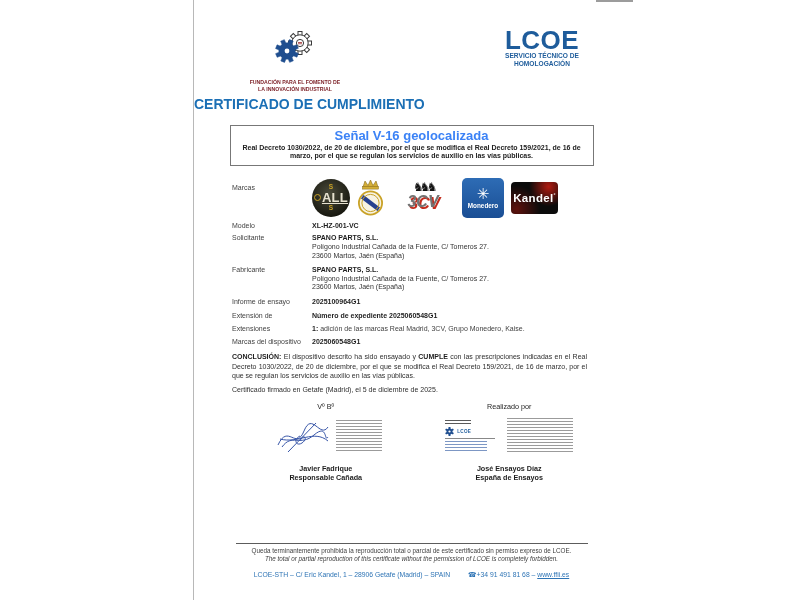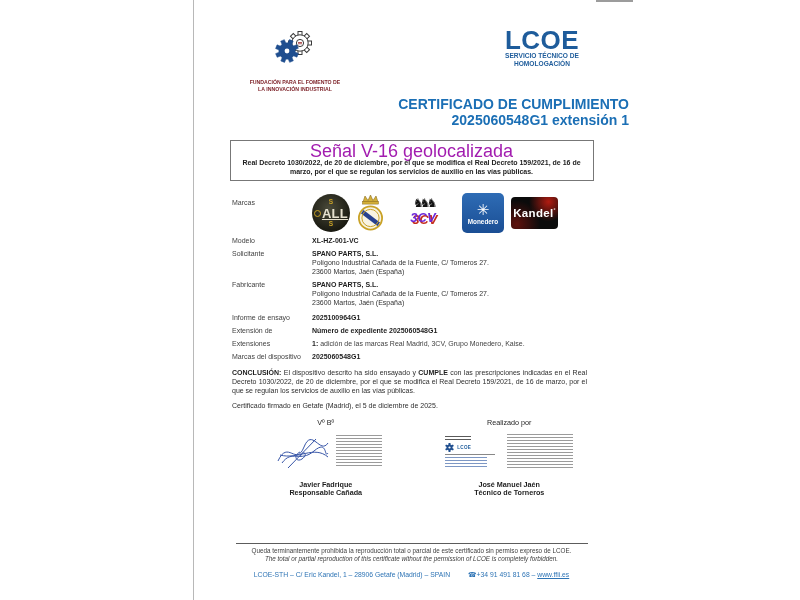--- a/index.html
+++ b/index.html
@@ -11,25 +11,25 @@
 
   
   .hdr { position:relative; height:92px; }
   .ffii { position:absolute; left:38px; top:28px; width:126px; text-align:center; }
   .ffii-caption { font-size:5.2px; font-weight:bold; color:#7b1e24; line-height:6.2px; margin-top:1px; }
   .lcoe { position:absolute; left:300px; top:28px; width:96px; text-align:center; }
   .lcoe-name { font-size:26px; font-weight:bold; color:#1e5c9b; line-height:24px; letter-spacing:0.5px; }
   .lcoe-sub { font-size:6.6px; font-weight:bold; color:#1e5c9b; line-height:7.6px; }
 
   
-  .title { text-align:right; color:#1b6fb5; font-weight:bold; font-size:14px; line-height:15.5px; margin-top:5px; }
+  .title { text-align:left; color:#1b6fb5; font-weight:bold; font-size:14px; line-height:15.5px; margin-top:5px; }
 
   
   .pbox { width:364px; margin:12px auto 0; border:1px solid #777; text-align:center; padding:2px 8px 4px; }
-  .pbox-title { font-size:18px; font-weight:normal; color:#a21caf; line-height:16px; }
+  .pbox-title { font-size:13px; font-weight:bold; color:#3b82f6; line-height:16px; }
   .pbox-reg { font-size:7px; font-weight:bold; color:#222; line-height:8.6px; }
 
   
   .row { display:flex; padding-left:38px; font-size:7px; color:#3f3f3f; line-height:8.8px; }
   .row .label { width:80px; flex:none; }
   .row .val b, .b { font-weight:bold; color:#1d1d1d; }
   .addr { color:#333; }
 
   
   .brands-row { display:flex; align-items:flex-start; padding-left:38px; margin-top:12px; }
@@ -38,21 +38,21 @@
   .soscall { width:38px; height:38px; border-radius:50%;
     background:radial-gradient(circle at 45% 38%, #4a4a3a, #17170f 75%);
     display:flex; flex-direction:column; align-items:center; justify-content:center;
     color:#c9a227; font-weight:bold; }
   .soscall .s { font-size:6.5px; line-height:6.5px; }
   .soscall .mid { display:flex; align-items:center; gap:1px; }
   .soscall .ring { width:7px; height:7px; border:1.6px solid #c9a227; border-radius:50%; }
   .soscall .all { font-size:13px; color:#e6e1cf; letter-spacing:0.3px;text-decoration:underline; }
   .cv3 { display:flex; flex-direction:column; align-items:center; width:64px; }
   .cv3 .horses { font-size:12px; letter-spacing:-4px; color:#141414; line-height:9px; }
-  .cv3 .cvtext { font-size:13px; font-weight:900; font-style:italic; color:#6d28d9;
+  .cv3 .cvtext { font-size:16px; font-weight:900; font-style:italic; color:#737373;
     line-height:20px; text-shadow:1.8px 1.8px 0 #c42b1c; }
   .monedero { width:42px; height:40px; border-radius:5px;
     background:linear-gradient(#2e6cb5,#1a4e94);
     display:flex; flex-direction:column; align-items:center; justify-content:center; }
   .monedero .flake { color:#fff; font-size:15px; line-height:16px; }
   .monedero .mtext { color:#fff; font-size:6.4px; font-weight:bold; }
   .kaise { width:47px; height:32px; border-radius:4px;
     background:radial-gradient(circle at 80% 15%, rgba(205,30,18,.85), transparent 42%),
                radial-gradient(circle at 12% 85%, rgba(150,22,14,.6), transparent 48%), #0b0b0b;
     display:flex; align-items:center; justify-content:center; }
@@ -127,21 +127,20 @@
     </div>
     <div class="lcoe">
       <div class="lcoe-name">LCOE</div>
       <div class="lcoe-sub">SERVICIO TÉCNICO DE</div>
       <div class="lcoe-sub">HOMOLOGACIÓN</div>
     </div>
   </div>
 
   <div class="title">
     <div>CERTIFICADO DE CUMPLIMIENTO</div>
-    <div>2025060548G1 extensión 1</div>
   </div>
 
   <div class="pbox">
     <div class="pbox-title">Señal V-16 geolocalizada</div>
     <div class="pbox-reg">Real Decreto 1030/2022, de 20 de diciembre, por el que se modifica el Real Decreto 159/2021, de 16 de marzo, por el que se regulan los servicios de auxilio en las vías públicas.</div>
   </div>
 
   <div class="brands-row">
     <div class="label">Marcas</div>
     <div class="brands">
@@ -262,22 +261,22 @@
                 <circle r="1.1" fill="#fff"></circle>
               </g>
             </svg>
             <span class="lcoe-mini">LCOE</span>
           </div>
           <div class="rule"></div>
           <div class="micro blue" style="width:42px;height:11px"></div>
         </div>
         <div class="micro" style="width:66px;height:36px"></div>
       </div>
-      <div class="signame">José Manuel Jaén</div>
-      <div class="signame" style="margin-top:0">Técnico de Torneros</div>
+      <div class="signame">José Ensayos Díaz</div>
+      <div class="signame" style="margin-top:0">España de Ensayos</div>
     </div>
   </div>
 
   <div class="footer">
     <hr>
     <div class="f-es">Queda terminantemente prohibida la reproducción total o parcial de este certificado sin permiso expreso de LCOE.</div>
     <div class="f-en">The total or partial reproduction of this certificate without the permission of LCOE is completely forbidden.</div>
     <div class="f-contact"><span>LCOE-STH – C/ Eric Kandel, 1 – 28906 Getafe (Madrid) – SPAIN</span><span class="gap"></span><span>☎</span><span>+34 91 491 81 68</span><span> – </span><a>www.ffii.es</a></div>
   </div>
 </div>

